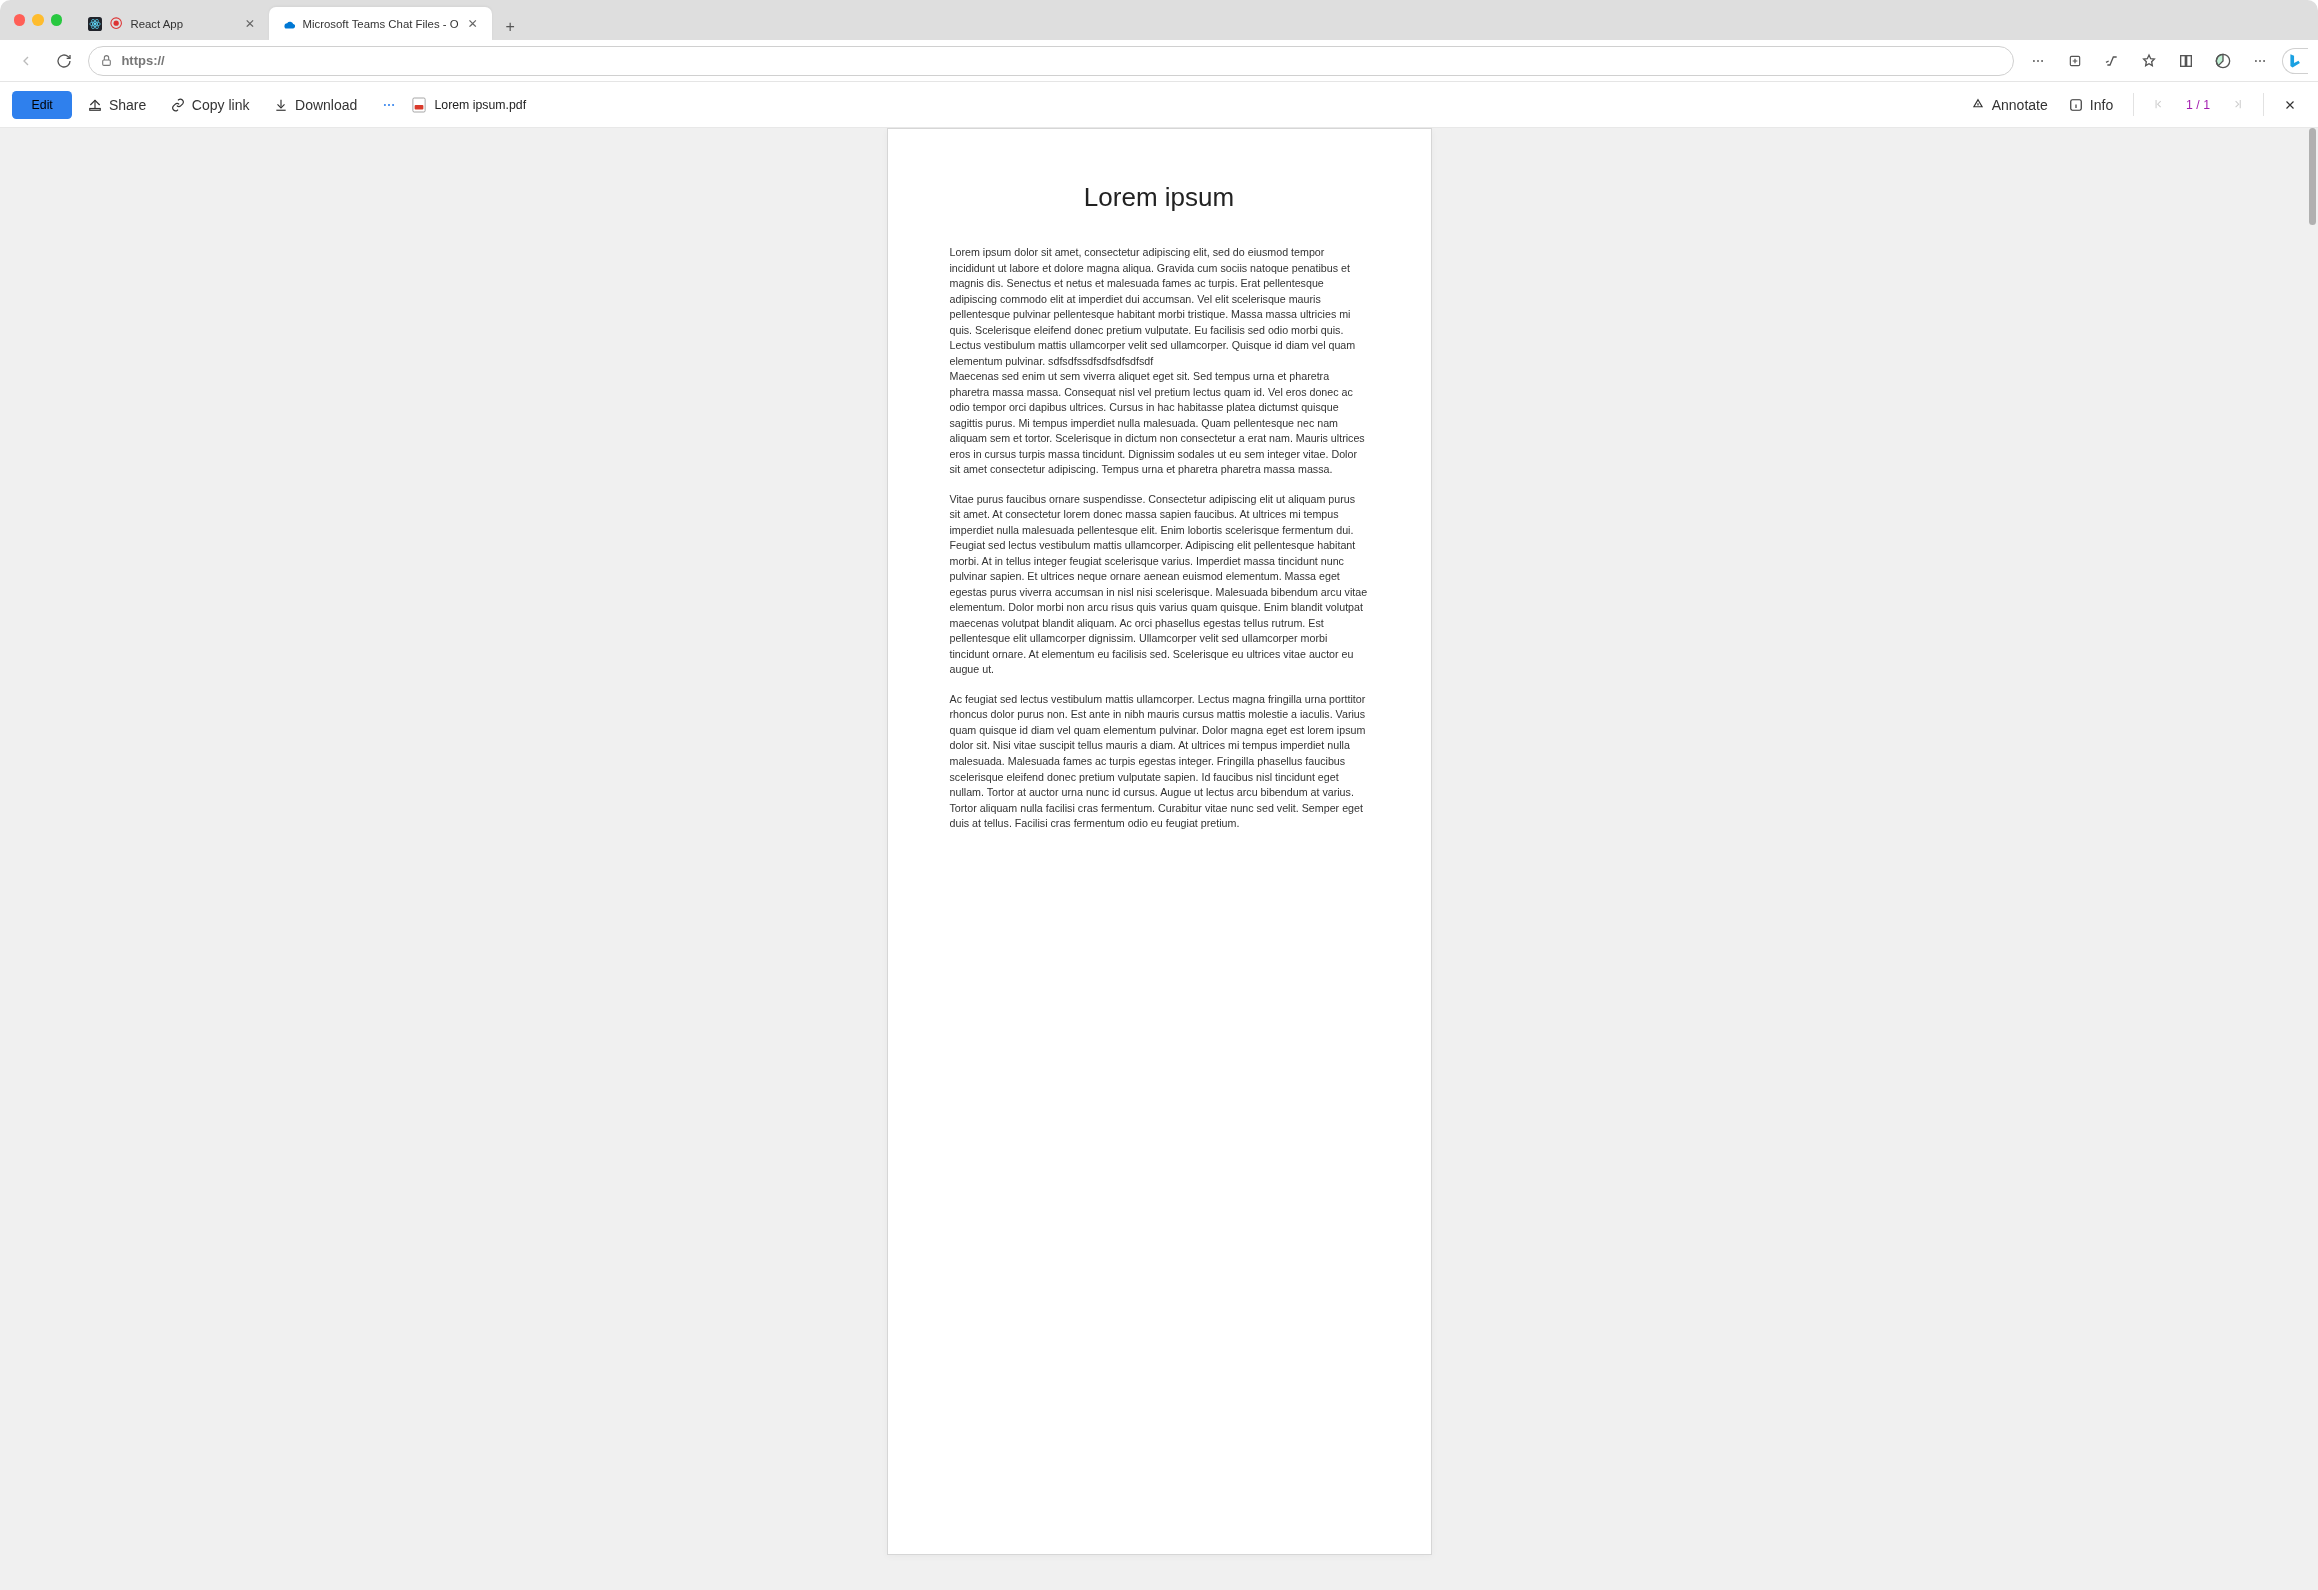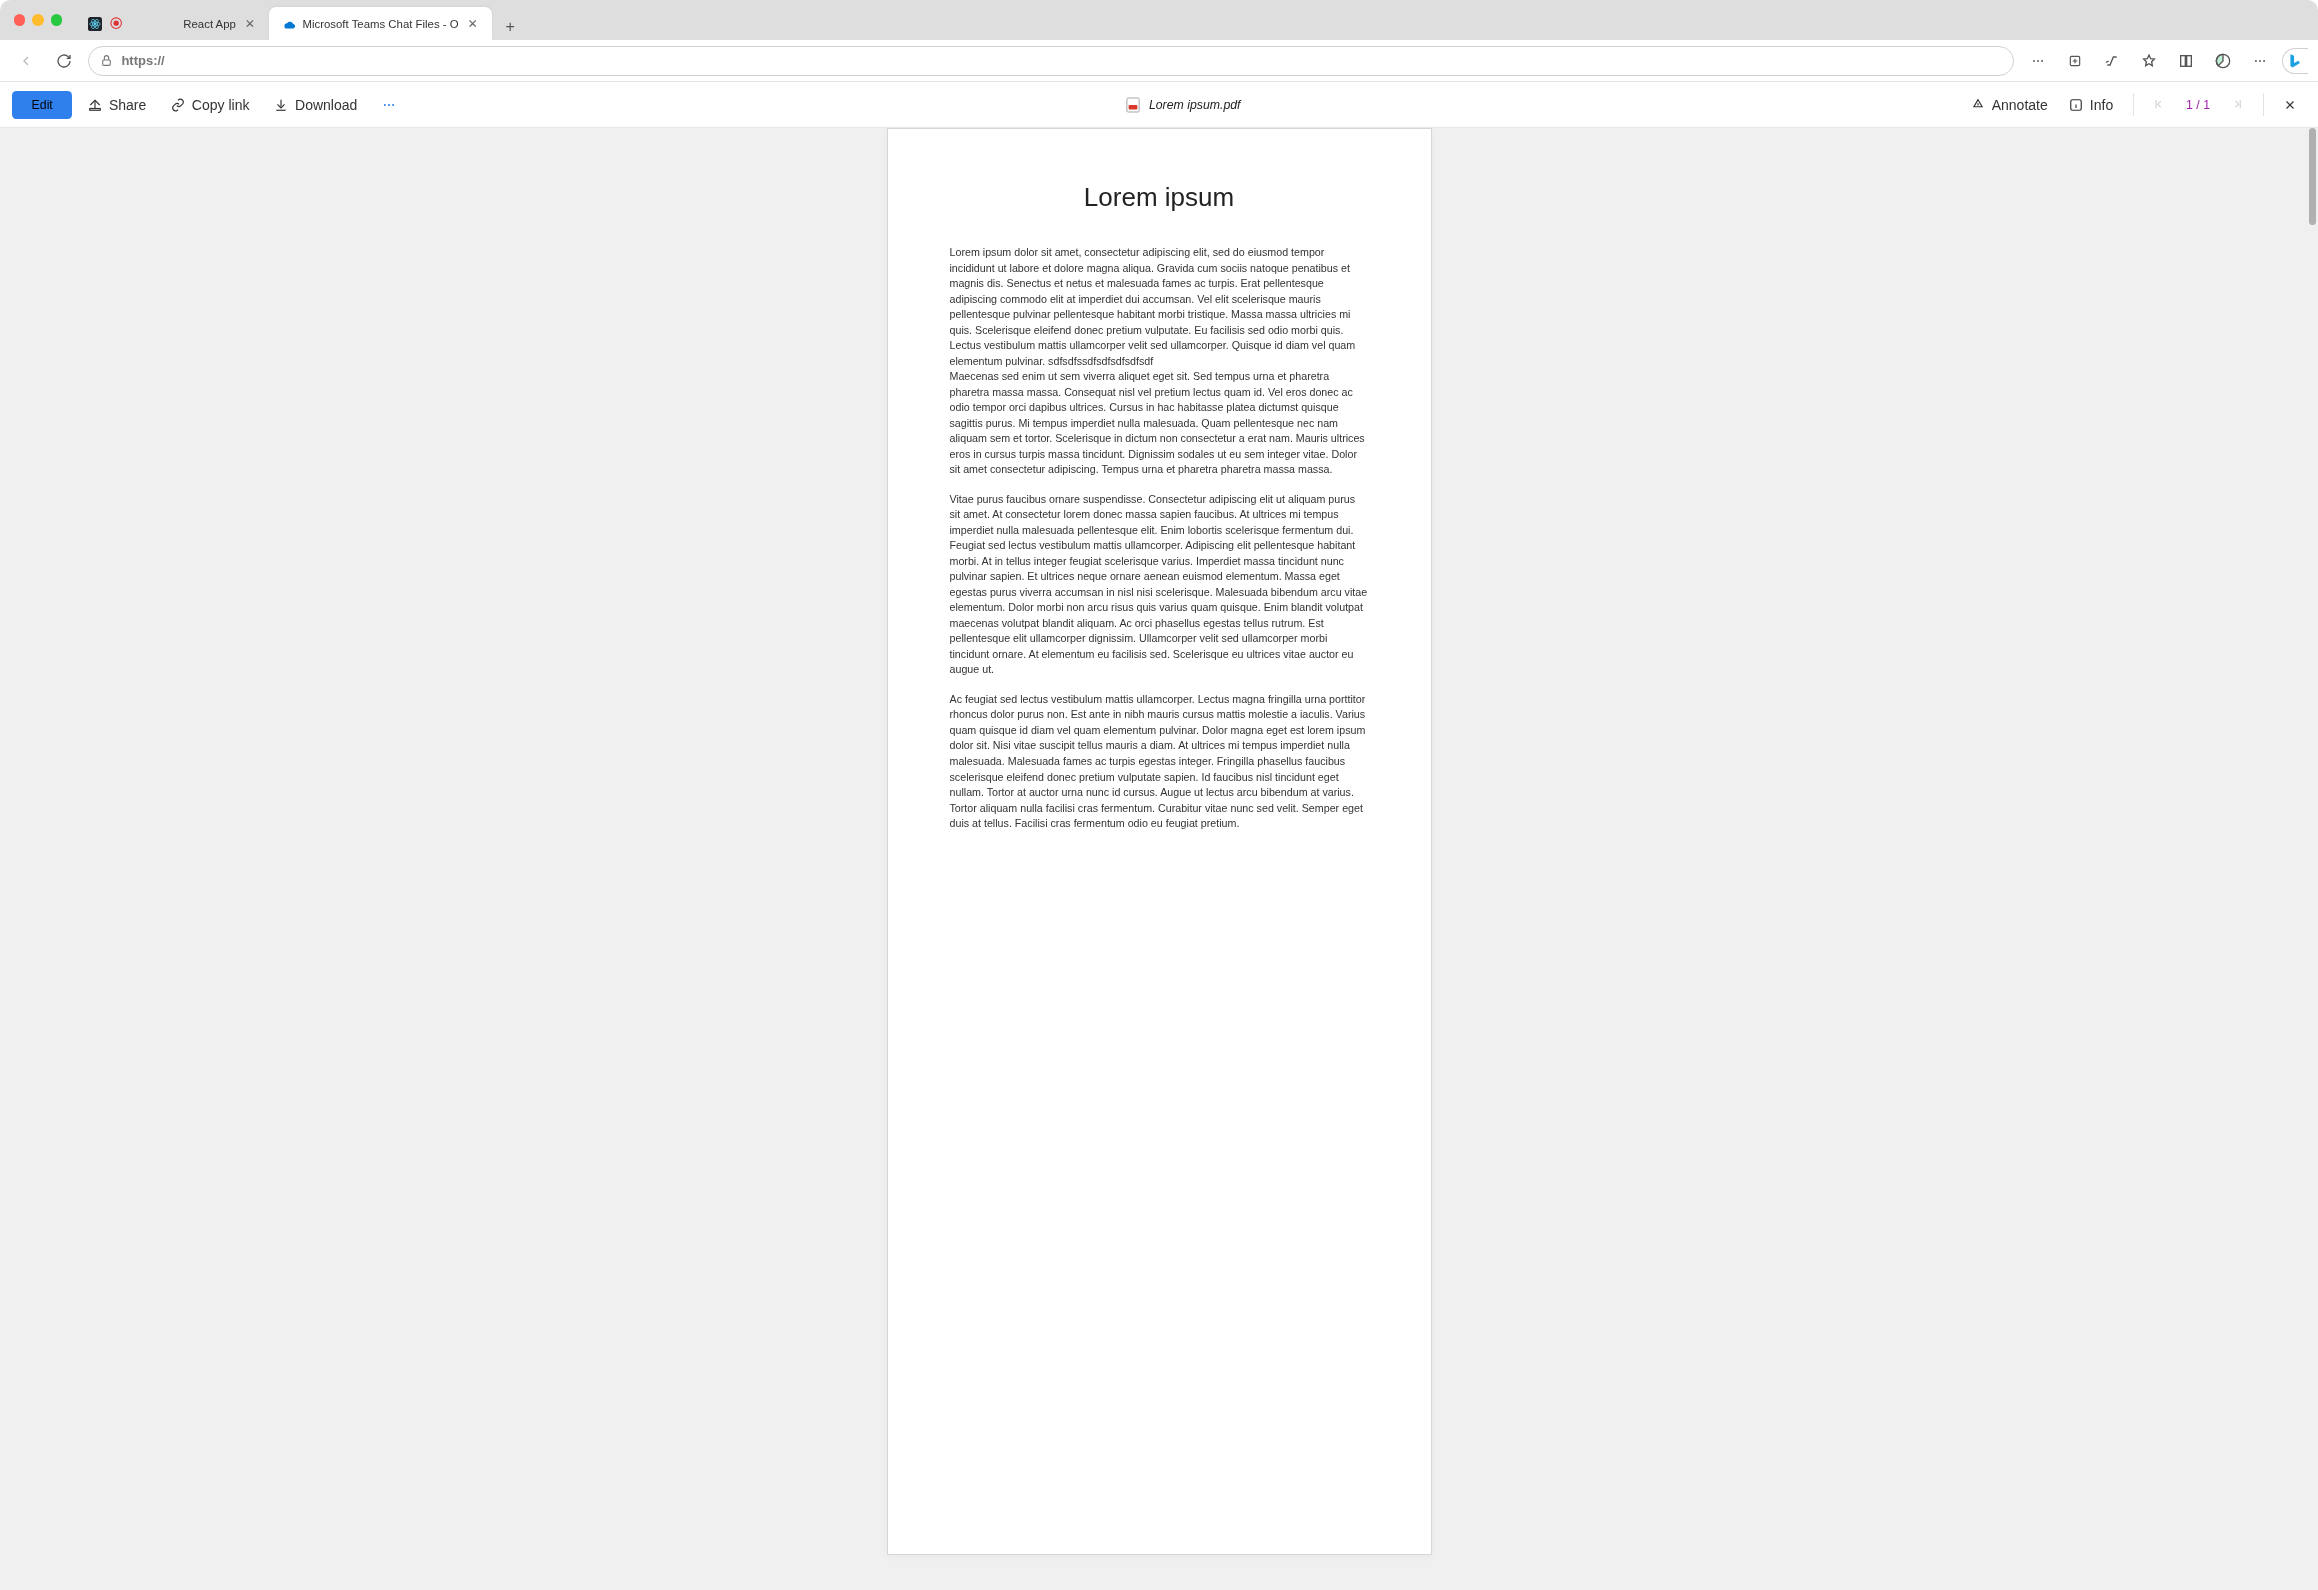--- a/index.html
+++ b/index.html
@@ -10,42 +10,42 @@
 
 
 .titlebar { height: 40px; background: #dedede; display: flex; align-items: center; padding: 0 14px; border-top-left-radius: 10.5px; border-top-right-radius: 10.5px; }
 .traffic-lights { display: flex; gap: 7px; margin-right: 14px; }
 .traffic-light { width: 11.4px; height: 11.4px; border-radius: 50%; }
 .tl-red { background: #ff5f57; }
 .tl-yellow { background: #febc2e; }
 .tl-green { background: #28c840; }
 
 .tabs { display: flex; align-items: flex-end; height: 100%; gap: 0; }
-.tab { display: flex; align-items: center; gap: 7px; padding: 0 12.3px; height: 33px; font-size: 11.4px; color: #333; border-top-left-radius: 7px; border-top-right-radius: 7px; min-width: 193px; max-width: 229px; cursor: pointer; text-align: right; }
+.tab { display: flex; align-items: center; gap: 7px; padding: 0 12.3px; height: 33px; font-size: 11.4px; color: #333; border-top-left-radius: 7px; border-top-right-radius: 7px; min-width: 193px; max-width: 229px; cursor: pointer; }
 .tab.inactive { background: transparent; }
 .tab.active { background: #fff; box-shadow: 0 -0.9px 2.6px rgba(0,0,0,0.05); }
 .tab .favicon { width: 14px; height: 14px; display: inline-flex; align-items: center; justify-content: center; }
 .tab .title { flex: 1; white-space: nowrap; overflow: hidden; text-overflow: ellipsis; }
 .tab .close { width: 14px; height: 14px; display: inline-flex; align-items: center; justify-content: center; color: #666; font-size: 12.3px; }
 .newtab { width: 26px; height: 26px; display: inline-flex; align-items: center; justify-content: center; color: #555; font-size: 16px; margin-left: 5.3px; }
 
 
 .browser-toolbar { height: 42px; background: #fff; border-bottom: 0.9px solid #e5e5e5; display: flex; align-items: center; padding: 0 10.5px; gap: 8.8px; }
 .icon-btn { width: 30px; height: 30px; display: inline-flex; align-items: center; justify-content: center; color: #555; border-radius: 5.3px; }
 .icon-btn.disabled { color: #bbb; }
 .addrbar { flex: 1; height: 30px; background: #fff; border: 0.9px solid #d0d0d0; border-radius: 16px; display: flex; align-items: center; padding: 0 10.5px; gap: 8.8px; }
 .addrbar .lock { color: #777; }
 .addrbar input { border: none; outline: none; flex: 1; font-size: 13px; color: #777; background: transparent; font-weight: bold; }
 .right-icons { display: flex; align-items: center; gap: 7px; }
 .bing-badge { width: 26px; height: 26px; border-radius: 50% 0 0 50%; border:0.9px solid #d0d0d0; border-right:none; display:flex; align-items:center; justify-content:center;}
 
 
 .doc-toolbar { height: 46px; background: #fff; border-bottom: 0.9px solid #e8e8e8; display: flex; align-items: center; padding: 0 12.3px; gap: 7px; }
 .doc-left, .doc-center, .doc-right { display: flex; align-items: center; gap: 7px; }
-.doc-center { flex: 1; justify-content: center; gap: 8.8px; font-style: italic; }
+.doc-center { flex: 1; justify-content: flex-start; gap: 8.8px; }
 .doc-right { gap: 3.5px; }
 .btn-primary { background: #2f80ed; color: #000000; border: none; border-radius: 4.4px; padding: 7px 19.3px; font-size: 12.3px; font-weight: 500; cursor: pointer; }
 .btn-ghost { background: transparent; border: none; color: #333; font-size: 14px; padding: 7px 8.8px; display: inline-flex; align-items: center; gap: 7px; cursor: pointer; border-radius: 4.4px; }
 .sep { width: 0.9px; height: 23px; background: #e2e2e2; margin: 0 7px; }
 .page-counter { font-size: 12.3px; color: #a21caf; padding: 0 8.8px; }
 .nav-arrow.disabled { color: #ccc; }
 
 
 .doc-viewport { flex: 1; background: #f0f0f0; overflow: auto; display: flex; justify-content: center; padding: 0 0 35px 0; position: relative; }
 .page { width: 545px; min-height: 721px; background: #fff; border: 0.9px solid #d6d6d6; box-shadow: 0 1.8px 7px rgba(0,0,0,0.04); margin-top: 0; padding: 53px 62px; }

